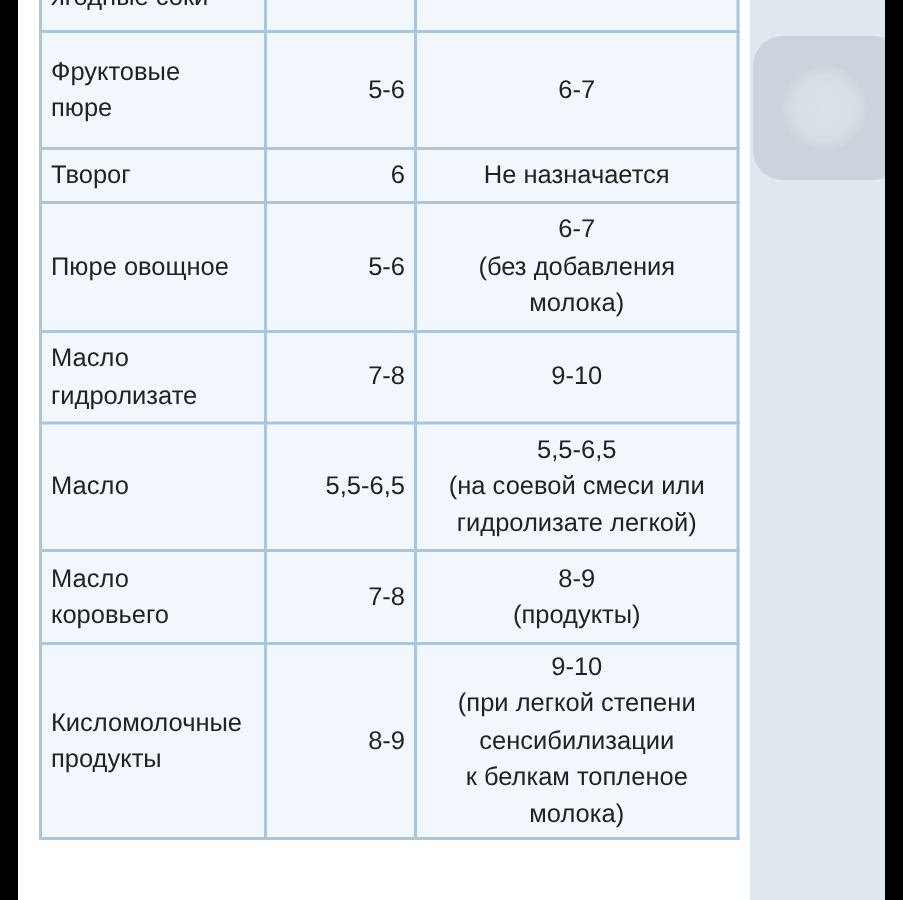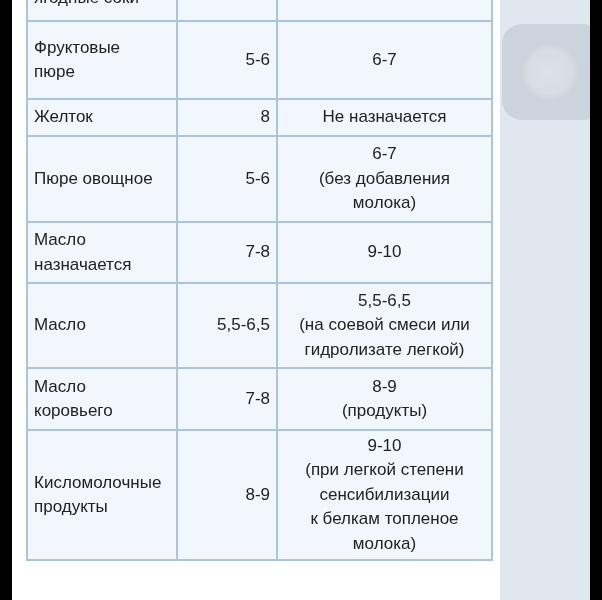--- a/index.html
+++ b/index.html
@@ -74,26 +74,26 @@
               <span class="cell-line">Фруктовые</span>
               <span class="cell-line">пюре</span>
             </td>
             <td class="c2">
               <span class="cell-line">5-6</span>
             </td>
             <td class="c3">
               <span class="cell-line">6-7</span>
             </td>
           </tr>
-          <tr style="height: 37px;">
+          <tr style="height: 36px;">
             <td class="c1">
-              <span class="cell-line">Желток</span>
+              <span class="cell-line">Творог</span>
             </td>
             <td class="c2">
-              <span class="cell-line">8</span>
+              <span class="cell-line">6</span>
             </td>
             <td class="c3">
               <span class="cell-line">Не назначается</span>
             </td>
           </tr>
           <tr style="height: 86px;">
             <td class="c1">
               <span class="cell-line">Пюре овощное</span>
             </td>
             <td class="c2">
@@ -101,21 +101,21 @@
             </td>
             <td class="c3">
               <span class="cell-line">6-7</span>
               <span class="cell-line">(без добавления</span>
               <span class="cell-line">молока)</span>
             </td>
           </tr>
           <tr style="height: 61px;">
             <td class="c1">
               <span class="cell-line">Масло</span>
-              <span class="cell-line">назначается</span>
+              <span class="cell-line">гидролизате</span>
             </td>
             <td class="c2">
               <span class="cell-line">7-8</span>
             </td>
             <td class="c3">
               <span class="cell-line">9-10</span>
             </td>
           </tr>
           <tr style="height: 85px;">
             <td class="c1">

